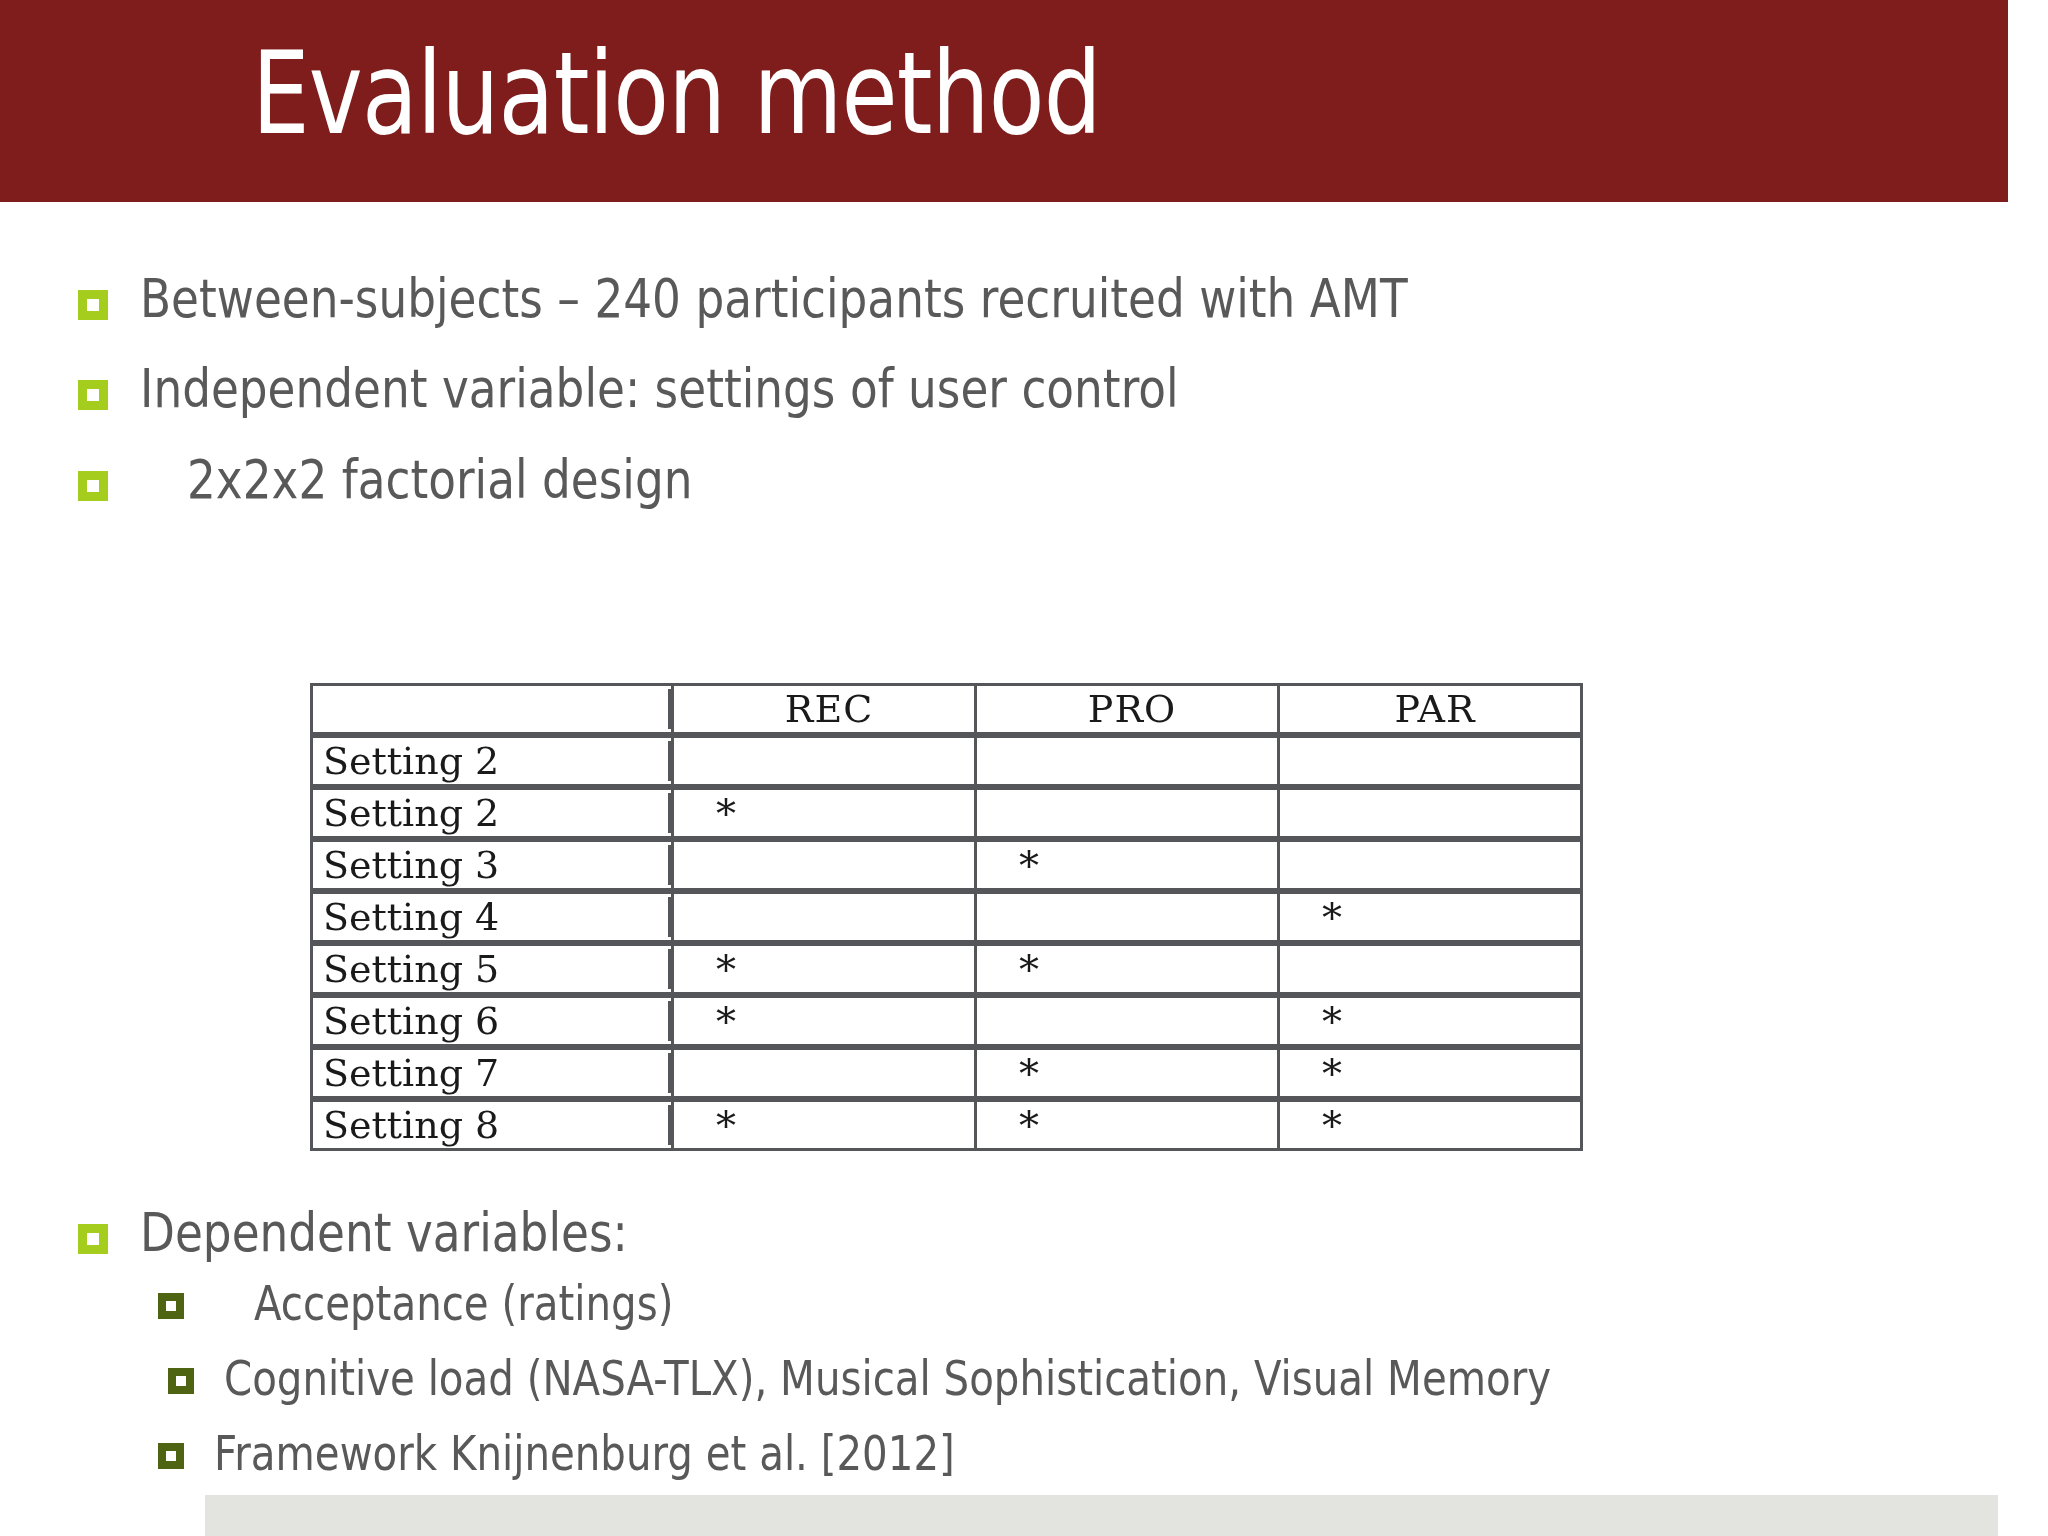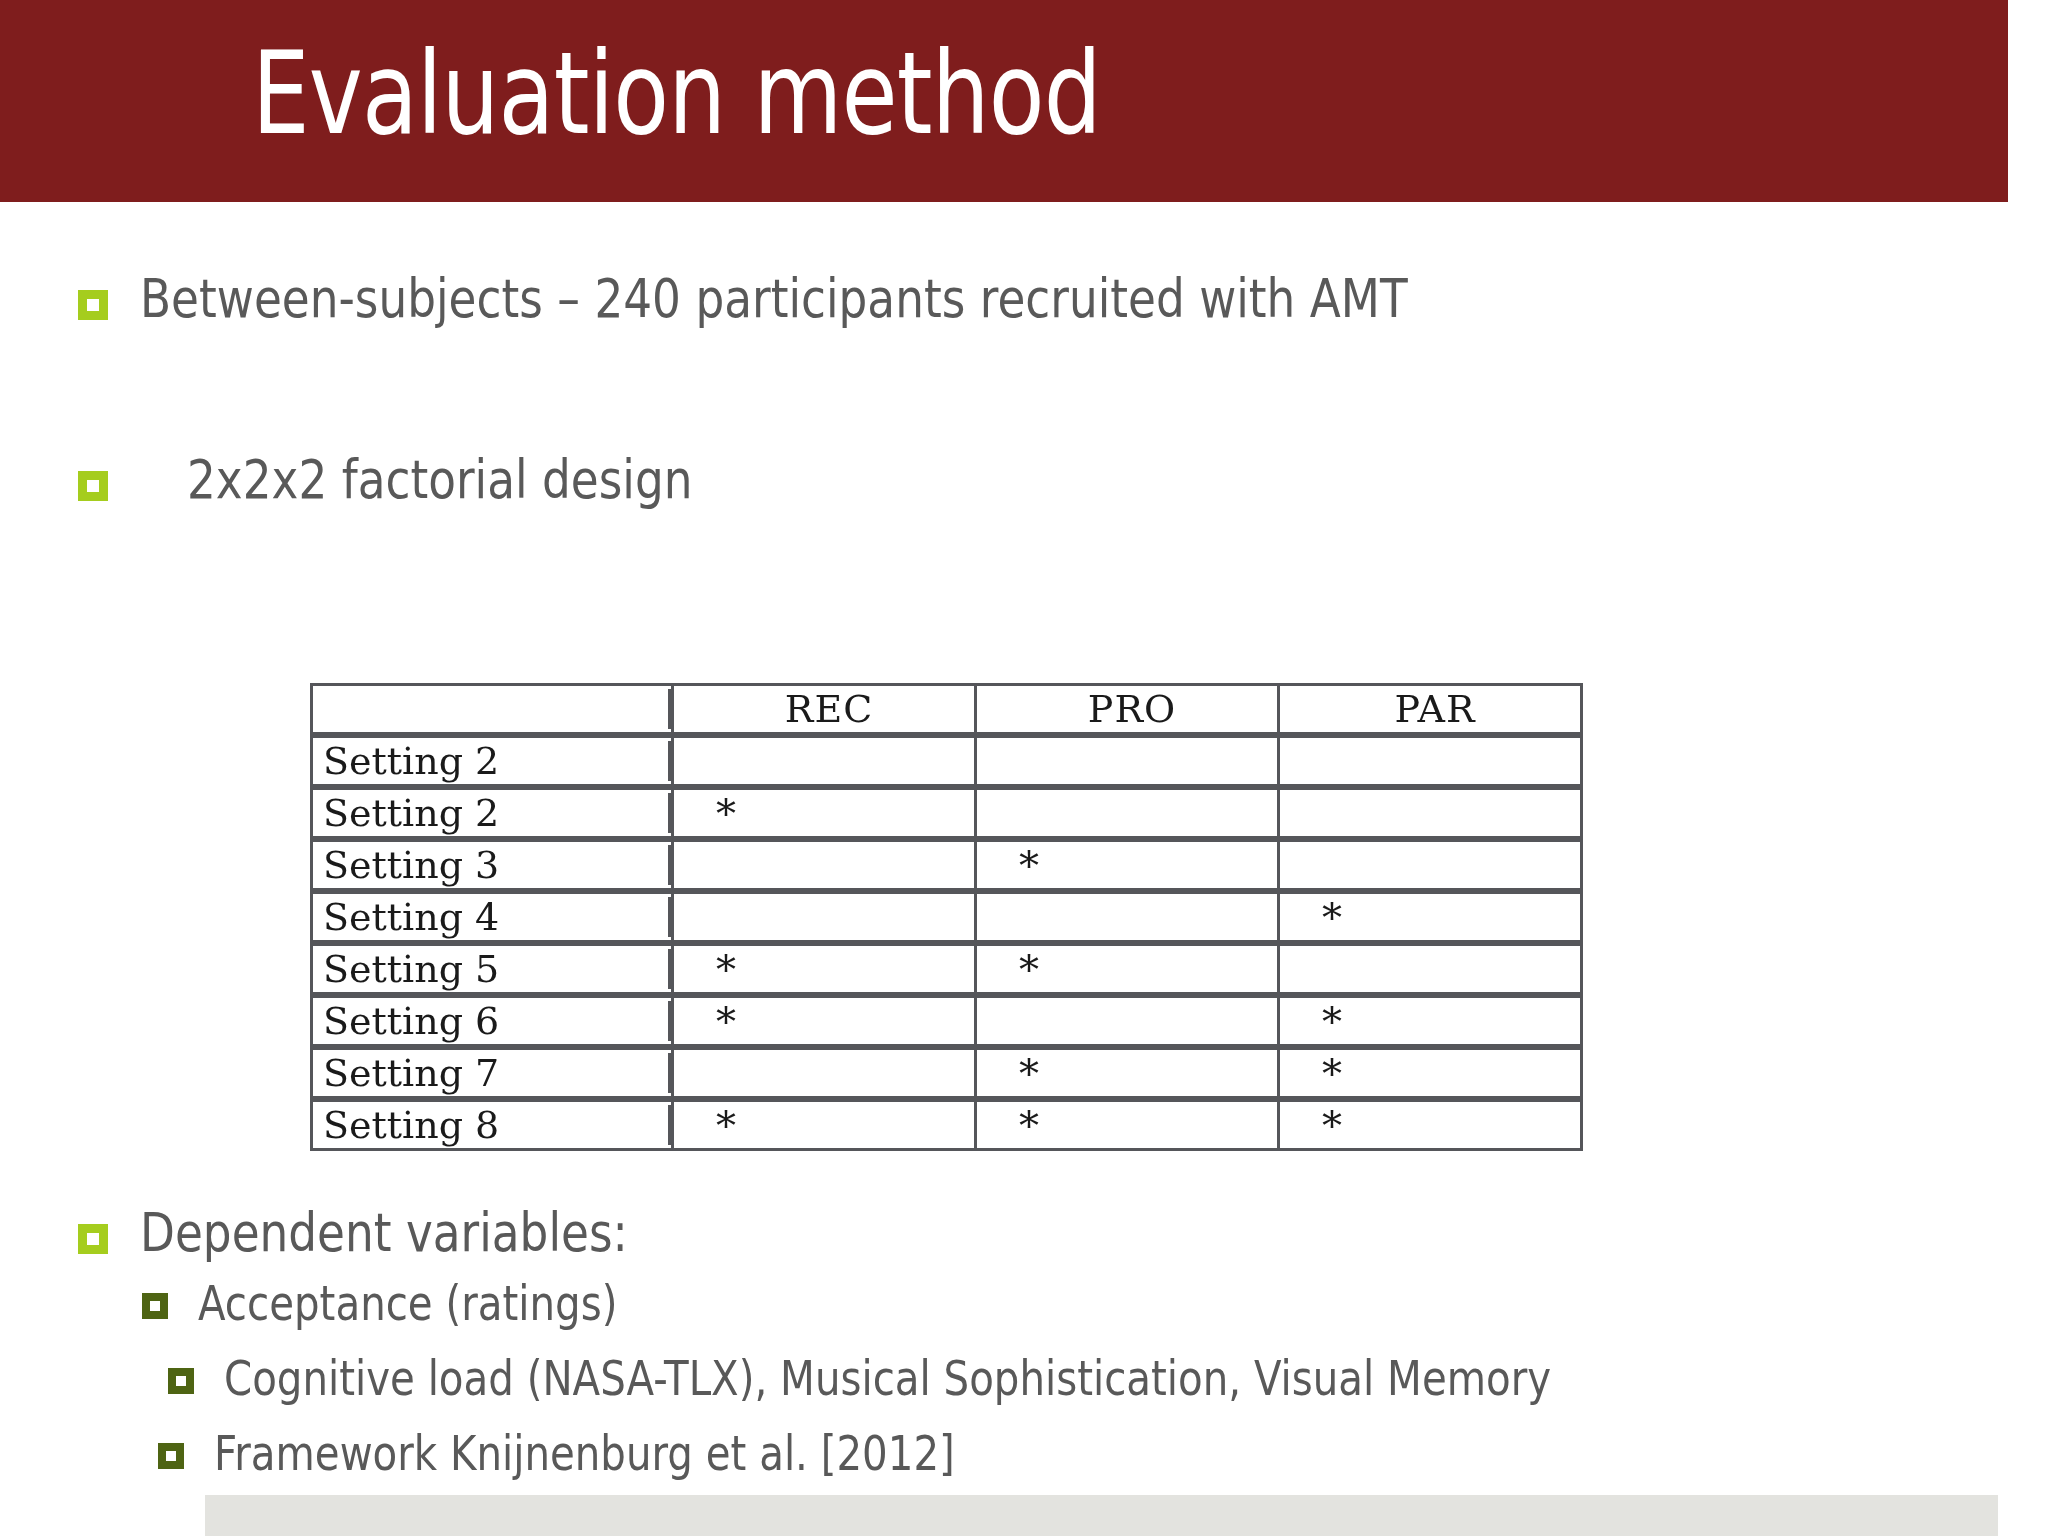--- a/index.html
+++ b/index.html
@@ -194,20 +194,26 @@
 
 <div id="content">
 
   <div class="bullet-row" style="left:78px; top:66px;">
     <span class="marker lvl1">
         <i></i>
       </span>
     <span class="btext lvl1">Between-subjects – 240 participants recruited with AMT</span>
   </div>
 
+  <div class="bullet-row" style="left:78px; top:156px;">
+    <span class="marker lvl1">
+        <i></i>
+      </span>
+    <span class="btext lvl1">Independent variable:  settings of user control</span>
+  </div>
 
   <div class="bullet-row" style="left:78px; top:247px;gap:47px;">
     <span class="marker lvl1">
         <i></i>
       </span>
     <span class="btext lvl1">2x2x2 factorial design</span>
   </div>
 
   <div id="design-table-wrap">
     <table class="design">
@@ -272,21 +278,21 @@
     </table>
   </div>
 
   <div class="bullet-row" style="left:78px; top:1000px;">
     <span class="marker lvl1">
         <i></i>
       </span>
     <span class="btext lvl1">Dependent variables:</span>
   </div>
 
-  <div class="bullet-row" style="left:142px; top:1073px;">
+  <div class="bullet-row" style="left:158px; top:1073px;gap:40px;">
     <span class="marker lvl2">
         <i></i>
       </span>
     <span class="btext lvl2">Acceptance (ratings)</span>
   </div>
 
   <div class="bullet-row" style="left:168px; top:1148px;">
     <span class="marker lvl2">
         <i></i>
       </span>

